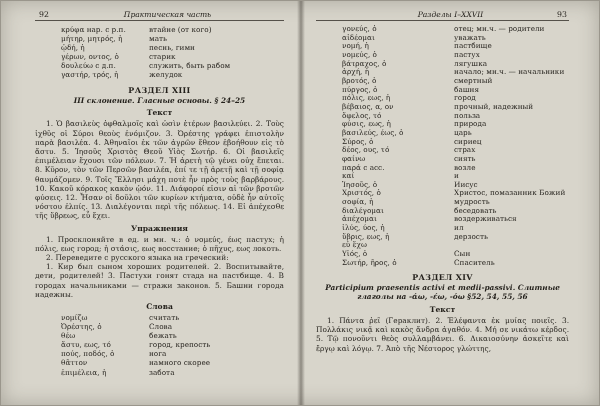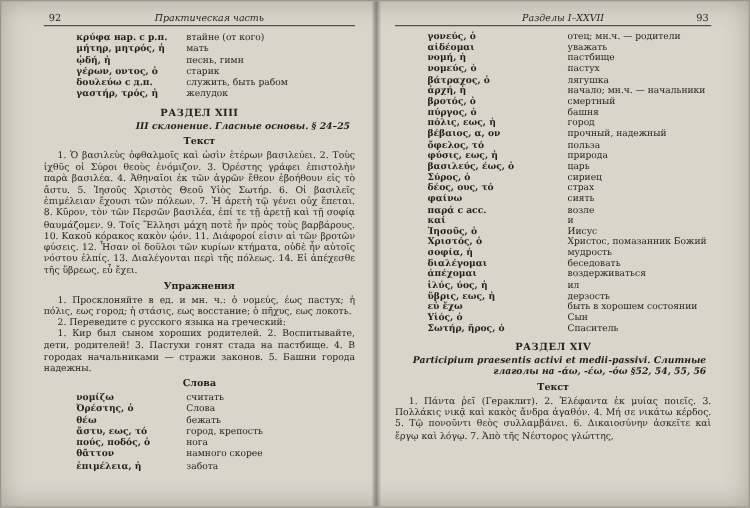--- a/index.html
+++ b/index.html
@@ -20,27 +20,27 @@
     position:absolute; left:296px; top:0; width:8px; height:100%; z-index:2;
     background: linear-gradient(90deg, rgba(50,45,38,0) 0%, rgba(50,45,38,0.45) 50%, rgba(50,45,38,0) 100%);
   }
   .pagehead { position:relative; height:11px; border-bottom:1px solid #55514a; margin-bottom:4px; }
   .pn { position:absolute; top:0; font-size:7.8px; }
   .pn-l { left:4px; }
   .pn-r { right:2px; }
   .running { position:absolute; left:16px; right:0; text-align:center; font-style:italic; font-size:7.6px; }
   .vlist { margin-top:1px; }
   .vrow { display:flex; line-height:9.1px; font-size:7.3px; }
-  .vrow .vel { margin-left:26px; white-space:nowrap; overflow:hidden;font-weight:bold; }
+  .vrow .vel { margin-left:26px; white-space:nowrap; overflow:hidden; }
   .vlist-narrow .vel { flex:0 0 88px; }
   .vlist-wide   .vel { flex:0 0 112px; }
   .vrow .vru { flex:1; white-space:nowrap; overflow:hidden; }
   .vlist-right .vrow { line-height:8.65px; }
   .sec-title { text-align:center; font-weight:bold; font-size:7.9px; margin-top:6px; letter-spacing:0.4px; }
-  .sec-sub { text-align:right; font-weight:bold; font-style:italic; font-size:7.4px; line-height:8.8px; margin:2px 4px 1px; }
+  .sec-sub { text-align:center; font-weight:bold; font-style:italic; font-size:7.4px; line-height:8.8px; margin:2px 4px 1px; }
   .sec-label { text-align:center; font-weight:bold; font-size:7.6px; margin:3px 0 2px; }
   .para { font-size:7.4px; line-height:9.2px; text-align:justify; text-indent:11px; }
 </style>
 </head>
 <body>
 
 <div class="scan">
 
   <div class="page page-left">
     <div class="pagehead">
@@ -222,21 +222,20 @@
         <div class="vrow">
         <span class="vel">ἰλύς, ύος, ἡ</span>
         <span class="vru">ил</span>
       </div>
         <div class="vrow">
         <span class="vel">ὕβρις, εως, ἡ</span>
         <span class="vru">дерзость</span>
       </div>
         <div class="vrow">
         <span class="vel">εὖ ἔχω</span>
-        <span class="vru">быть в хорошем состоянии</span>
       </div>
         <div class="vrow">
         <span class="vel">Υἱός, ὁ</span>
         <span class="vru">Сын</span>
       </div>
         <div class="vrow">
         <span class="vel">Σωτήρ, ῆρος, ὁ</span>
         <span class="vru">Спаситель</span>
       </div>
       </div>

